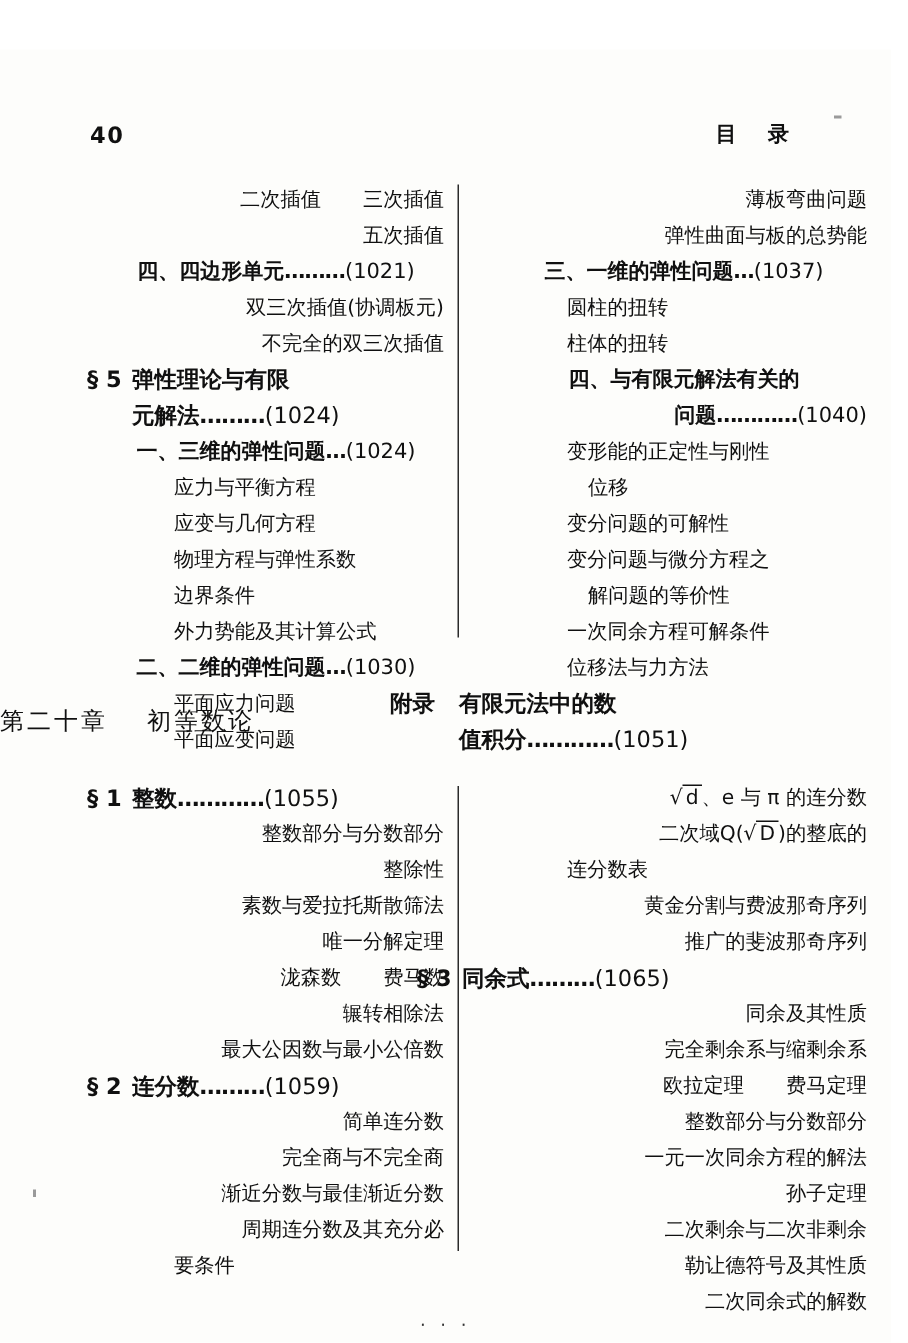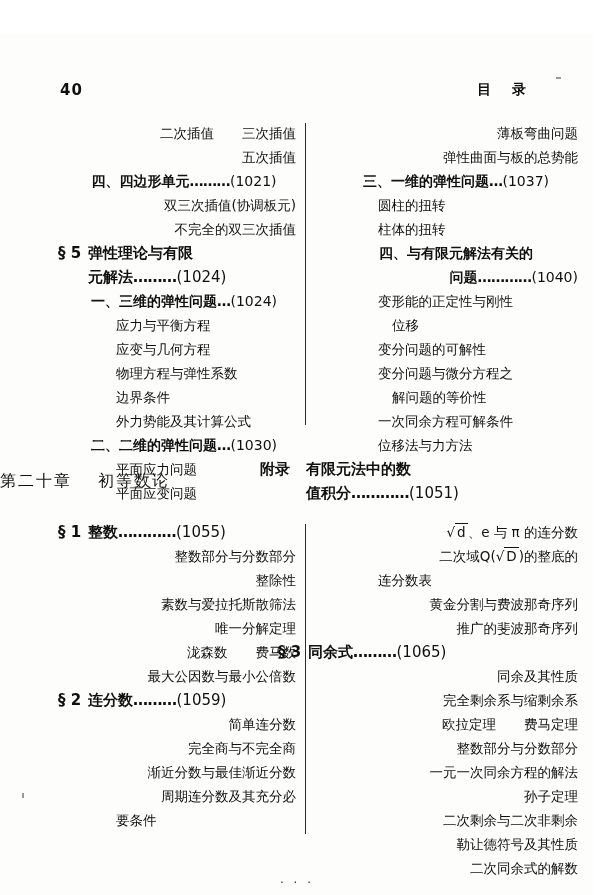--- a/index.html
+++ b/index.html
@@ -252,20 +252,21 @@
       <div class="entry lvl-sec ind0">
         <span class="secnum">§ 1</span><span>整数</span><span class="lead">…………</span><span class="pg">(1055)</span>
       </div>
       <div class="entry lvl-2 ind2"><span>整数部分与分数部分</span></div>
       <div class="entry lvl-2 ind2"><span>整除性</span></div>
       <div class="entry lvl-2 ind2"><span>素数与爱拉托斯散筛法</span></div>
       <div class="entry lvl-2 ind2"><span>唯一分解定理</span></div>
       <div class="entry lvl-2 ind2">
         <span>泷森数</span><span class="gap-wide"></span><span>费马数</span>
       </div>
+      <div class="entry lvl-2 ind2"><span>辗转相除法</span></div>
       <div class="entry lvl-2 ind2"><span>最大公因数与最小公倍数</span></div>
       <div class="entry lvl-sec ind0">
         <span class="secnum">§ 2</span><span>连分数</span><span class="lead">………</span><span class="pg">(1059)</span>
       </div>
       <div class="entry lvl-2 ind2"><span>简单连分数</span></div>
       <div class="entry lvl-2 ind2"><span>完全商与不完全商</span></div>
       <div class="entry lvl-2 ind2"><span>渐近分数与最佳渐近分数</span></div>
       <div class="entry lvl-2 ind2"><span>周期连分数及其充分必</span></div>
       <div class="entry lvl-2 ind3"><span>要条件</span></div>
     </div>

